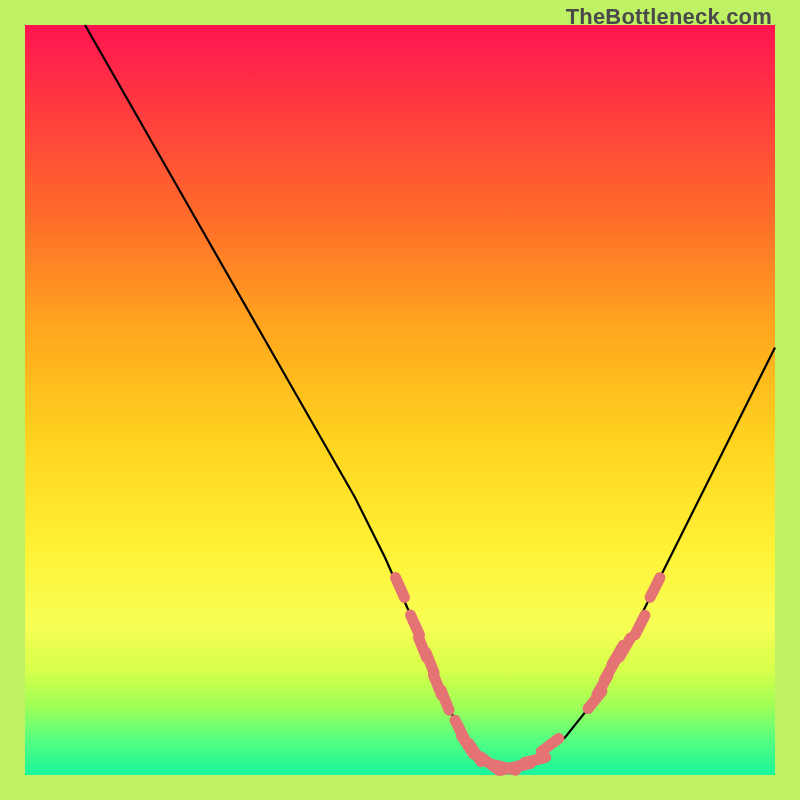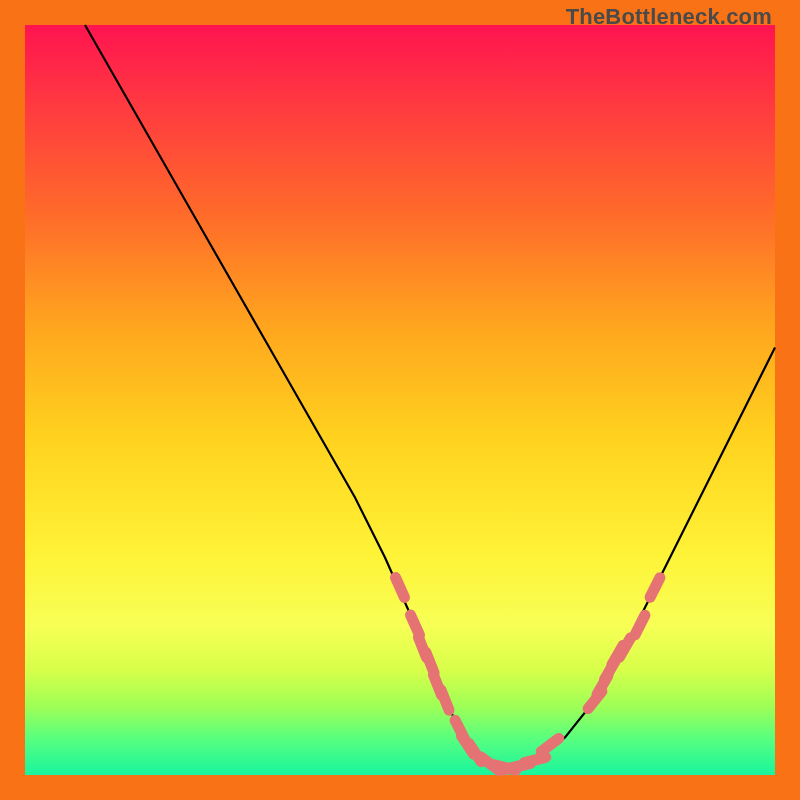--- a/index.html
+++ b/index.html
@@ -9,21 +9,21 @@
     height: 800px;
     background: #000;
     overflow: hidden;
   }
   .frame {
     position: absolute;
     left: 0;
     top: 0;
     width: 800px;
     height: 800px;
-    background: #f97316;
+    background: #bef264;
   }
   .plot-area {
     position: absolute;
     left: 25px;
     top: 25px;
     width: 750px;
     height: 750px;
     background: linear-gradient(to bottom,
       #ff1450 0%,
       #ff3e3e 12%,

